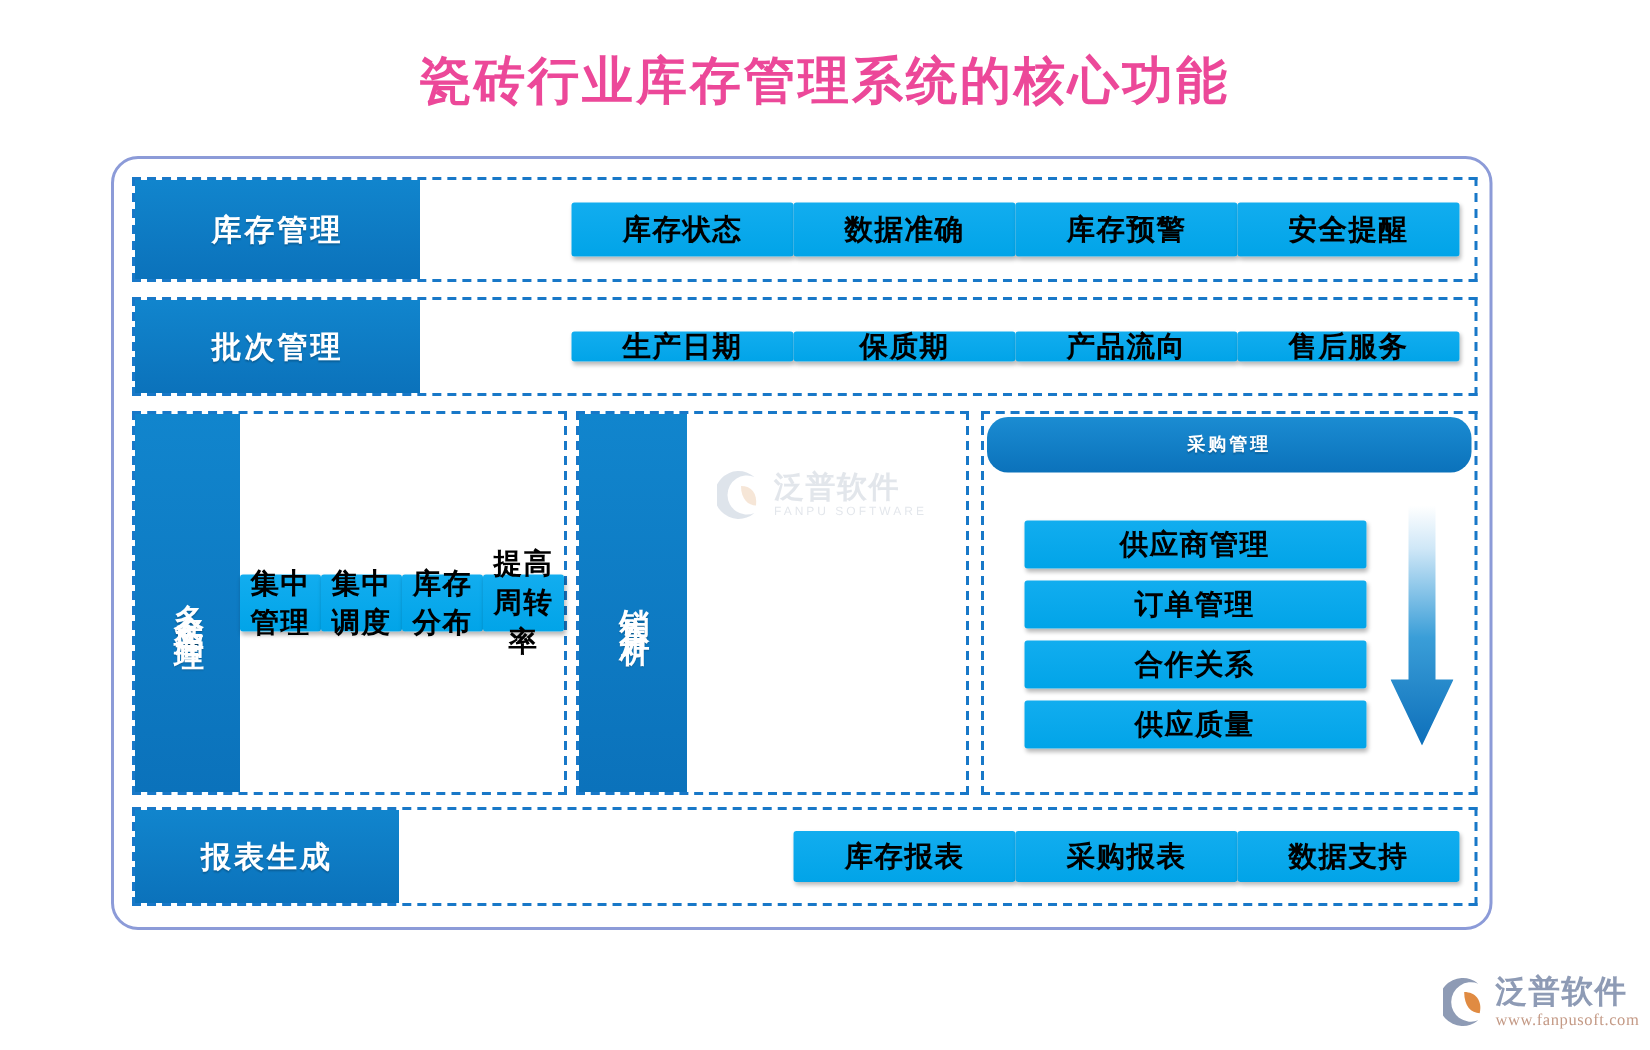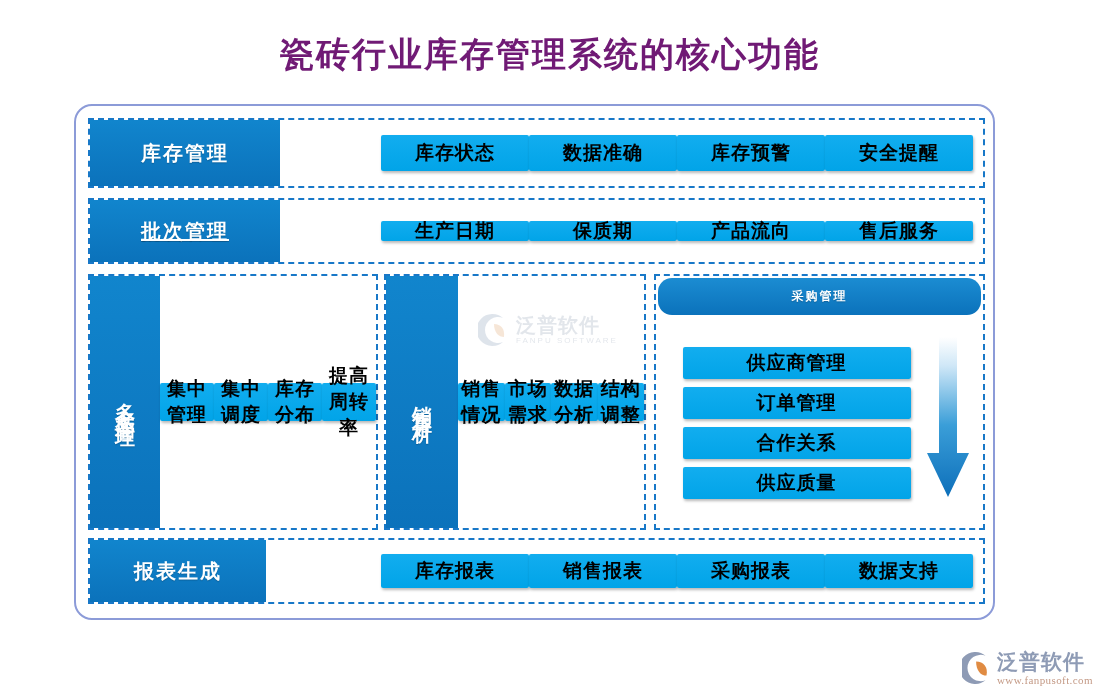--- a/index.html
+++ b/index.html
@@ -17,21 +17,21 @@
 
   
   .page-title {
     position: absolute;
     top: 32px;
     left: 0;
     width: 1100px;
     text-align: center;
     font-size: 34px;
     font-weight: bold;
-    color: #701a75;
+    color: #ec4899;
     letter-spacing: 2px;
     line-height: 44px;
   }
 
   
   .outer-frame {
     position: absolute;
     left: 74px;
     top: 104px;
     width: 921px;
@@ -88,21 +88,21 @@
     border-radius: 2px;
     box-shadow: 1px 2px 3px rgba(0,0,0,0.28);
   }
 
   
   #row-inventory { left: 12px;  top: 12px;  width: 897px; height: 70px; }
   #row-batch     { left: 12px;  top: 92px;  width: 897px; height: 66px; }
   #row-report    { left: 12px;  top: 432px; width: 897px; height: 66px; }
 
   #row-inventory .cat-label { width: 190px; }
-  #row-batch     .cat-label { width: 190px; text-decoration: underline; }
+  #row-batch     .cat-label { width: 190px; }
   #row-report    .cat-label { width: 176px; }
 
   #row-inventory .chip { width: 148px; height: 36px; }
   #row-batch     .chip { width: 148px; height: 20px; }
   #row-report    .chip { width: 148px; height: 34px; }
 
   
   .col-band {
     position: absolute;
     border: 2px dashed #1878c8;
@@ -305,26 +305,20 @@
       <div class="chip">集中管理</div>
       <div class="chip">集中调度</div>
       <div class="chip">库存分布</div>
       <div class="chip">提高周转率</div>
     </div>
   </div>
 
   <div class="col-band" id="col-sales">
     <div class="vcat-label">
       <span class="vtext">销售分析</span>
-    </div>
-    <div class="vcol-items">
-      <div class="chip">销售情况</div>
-      <div class="chip">市场需求</div>
-      <div class="chip">数据分析</div>
-      <div class="chip">结构调整</div>
     </div>
   </div>
 
   <div class="col-band" id="col-purchase">
     <div class="purchase-header">采购管理</div>
     <div class="purchase-body">
       <div class="purchase-items">
         <div class="chip">供应商管理</div>
         <div class="chip">订单管理</div>
         <div class="chip">合作关系</div>
@@ -343,21 +337,20 @@
           <polygon points="12,0 30,0 30,116 42,116 21,160 0,116 12,116" fill="url(#arrGrad)"></polygon>
         </svg>
       </div>
     </div>
   </div>
 
   <div class="band" id="row-report">
     <div class="cat-label">报表生成</div>
     <div class="items-row">
       <div class="chip">库存报表</div>
-      <div class="chip">销售报表</div>
       <div class="chip">采购报表</div>
       <div class="chip">数据支持</div>
     </div>
   </div>
 
 </div>
 
 <div class="watermark">
   <svg class="wm-mark" viewBox="0 0 34 34">
     <path d="M25 5 A13 13 0 1 0 25 29 A16 16 0 1 1 25 5 Z" fill="#6e86a8"></path>

